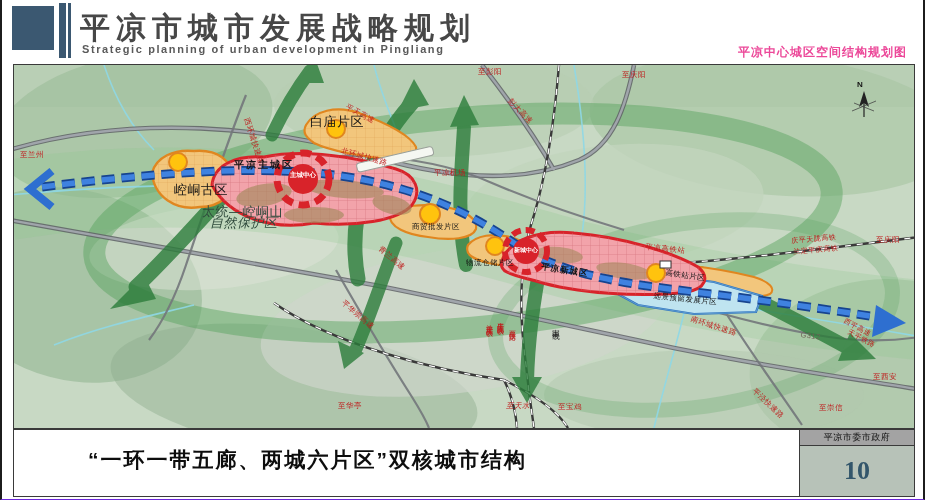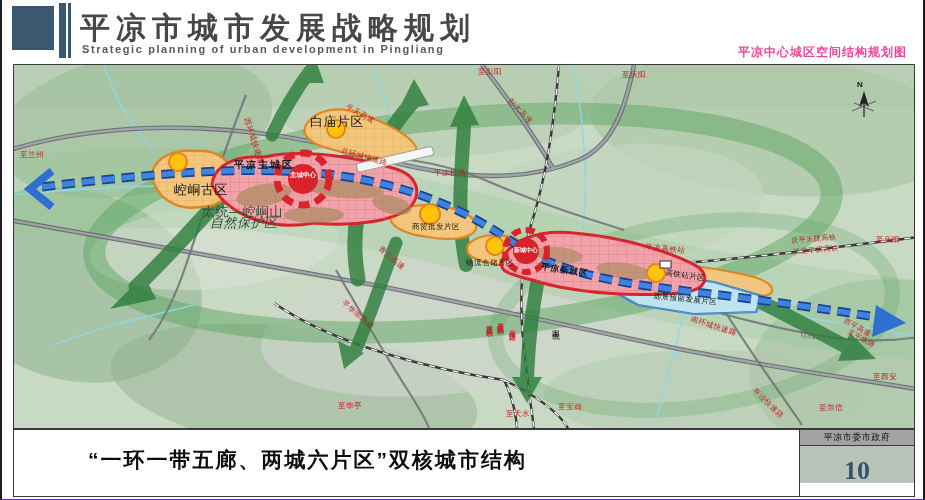--- a/index.html
+++ b/index.html
@@ -30,21 +30,21 @@
        letter-spacing:0;font-weight:bold;}
   
   .foot{position:absolute;left:11px;top:429px;width:902px;height:68px;border:1px solid #3a3a3a;
         box-sizing:border-box;background:#fff;}
   .caption{position:absolute;left:74px;top:16px;font-size:21px;font-weight:bold;color:#0d0d0d;
            letter-spacing:2px;white-space:nowrap;}
   .stamp{position:absolute;right:0;top:0;width:115px;height:66px;border-left:1px solid #3a3a3a;
          box-sizing:border-box;}
   .stamp-top{height:16px;border-bottom:1px solid #3a3a3a;box-sizing:border-box;text-align:center;
              font-size:9px;color:#111;line-height:15px;letter-spacing:.5px;background:#a3a3a3;}
-  .stamp-num{height:37px;background:#b7c2b8;text-align:center;line-height:50px;
+  .stamp-num{height:50px;background:#b7c2b8;text-align:center;line-height:50px;
              font-family:"Liberation Serif","DejaVu Serif",serif;font-size:26px;font-weight:bold;
              color:#33566b;}
 </style>
 </head>
 <body>
 
 <div class="page">
 
   <div class="hdr-square"></div>
   <div class="hdr-bar1"></div>
@@ -236,21 +236,21 @@
 
     <div class="lbl" style="left:843px;top:16px;font-size:8px;font-weight:bold;">N</div>
 
     <div class="lbl red" style="left:6px;top:86px;">至兰州</div>
     <div class="lbl red" style="left:464px;top:3px;">至彭阳</div>
     <div class="lbl red" style="left:608px;top:6px;">至庆阳</div>
     <div class="lbl red" style="left:862px;top:171px;">至庆阳</div>
     <div class="lbl red" style="left:859px;top:308px;">至西安</div>
     <div class="lbl red" style="left:805px;top:339px;">至崇信</div>
     <div class="lbl red" style="left:324px;top:337px;">至华亭</div>
-    <div class="lbl red" style="left:492px;top:345px;">至天水</div>
+    <div class="lbl red" style="left:492px;top:337px;font-style:italic;">至天水</div>
     <div class="lbl red" style="left:544px;top:338px;">至宝鸡</div>
 
     <div class="lbl red" style="left:334px;top:38px;transform:rotate(28deg);">平天高速</div>
     <div class="lbl red" style="left:498px;top:32px;transform:rotate(46deg);">彭大高速</div>
     <div class="lbl red" style="left:368px;top:180px;transform:rotate(40deg);">青兰高速</div>
     <div class="lbl red" style="left:328px;top:82px;transform:rotate(15deg);">北环城快速路</div>
     <div class="lbl red" style="left:236px;top:52px;transform:rotate(72deg);">西环城快速路</div>
     <div class="lbl red" style="left:678px;top:250px;transform:rotate(18deg);">南环城快速路</div>
     <div class="lbl red" style="left:331px;top:234px;transform:rotate(40deg);">平华崇高速</div>
     <div class="lbl red" style="left:742px;top:322px;transform:rotate(43deg);">平泾快速路</div>

